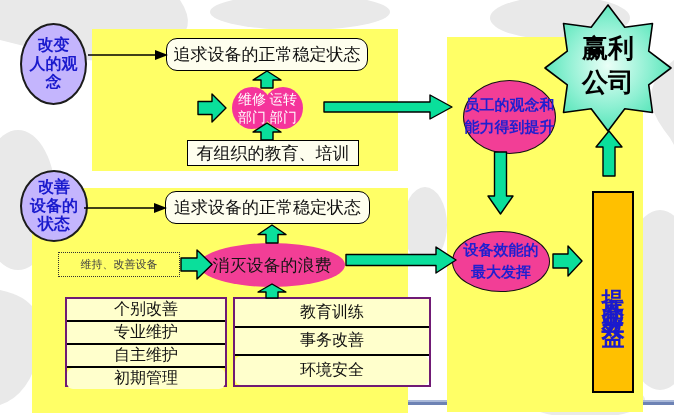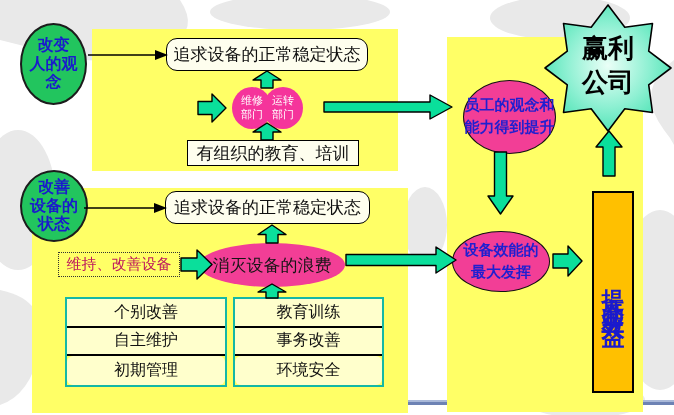--- a/index.html
+++ b/index.html
@@ -2,42 +2,42 @@
 <html><head>
 <meta charset="utf-8">
 <style>
   * { box-sizing: border-box; margin: 0; padding: 0; }
   body { font-family: "DejaVu Sans", sans-serif; background: #fff; }
   .stage { position: relative; width: 674px; height: 415px; background: #ffffff; overflow: hidden; }
   .wm { position: absolute; left: 0; top: 0; z-index: 0; }
   .footer-line { position: absolute; left: 100px; top: 400px; width: 574px; height: 5px;
                  background: linear-gradient(#a9b8d8 0 35%, #6d82b4 35% 100%); z-index: 1; }
   .panel { position: absolute; background: #ffff66; z-index: 2; }
-  .bubble { position: absolute; z-index: 4; background: #22c55e; border: 2px solid #1c1c1c;
+  .bubble { position: absolute; z-index: 4; background: #c4b5fd; border: 2px solid #1c1c1c;
             border-radius: 50%; display: flex; align-items: center; justify-content: center;
             text-align: center; color: #1a1acd; font-weight: bold; font-size: 16px;
             line-height: 1.18; white-space: pre-line; }
   .roundbox, .sqbox { position: absolute; z-index: 4; background: #fefeee; border: 1.5px solid #000;
             display: flex; align-items: center; justify-content: center; color: #101010;
             font-size: 17px; font-family: "Liberation Serif", "DejaVu Serif", serif; white-space: nowrap; }
   .roundbox { border-radius: 11px; }
   .dotbox { position: absolute; z-index: 4; border: 1px dotted #333; display: flex; align-items: center;
-            justify-content: center; color: #be185d; font-size: 15px;
+            justify-content: center; color: #404040; font-size: 11px;
             font-family: Liberation Mono, monospace; white-space: nowrap; }
   .dept { position: absolute; z-index: 5; background: #f5349b; border-radius: 50%;
           display: flex; align-items: center; justify-content: center; text-align: center;
-          color: #fff; font-size: 11px; line-height: 1.3; white-space: pre-line; }
+          color: #fff; font-size: 14px; line-height: 1.3; white-space: pre-line; }
   .pink-ellipse { position: absolute; z-index: 4; background: #f23e96; border-radius: 50%;
           display: flex; align-items: center; justify-content: center; text-align: center; }
   .pink-ellipse.outlined { border: 1.5px solid #111; }
   .waste-text { color: #151515; font-size: 17px; font-family: "Liberation Serif", "DejaVu Serif", serif;
           white-space: nowrap; }
   .blue-label { color: #1f1fd0; font-weight: bold; font-size: 15px; line-height: 1.45;
           white-space: pre; text-align: center; }
-  .tcol { position: absolute; z-index: 4; border: 2px solid #14b8a6; display: grid;
+  .tcol { position: absolute; z-index: 4; border: 2px solid #701a75; display: grid;
           grid-auto-rows: 1fr; }
   .tcol .cell { background: #ffffcc; border-bottom: 2px solid #000; display: flex;
           align-items: center; justify-content: center; font-size: 16px; color: #101010;
           font-family: "Liberation Serif", "DejaVu Serif", serif; }
   .tcol .cell:last-child { border-bottom: none; border-radius: 6px; }
   .benefit { position: absolute; z-index: 4; background: #ffc000; border: 2.5px solid #000;
           display: flex; align-items: center; justify-content: center; }
   .benefit span { writing-mode: vertical-rl; text-orientation: upright; color: #1a1acd;
           font-weight: bold; font-size: 23px; letter-spacing: 7px; line-height: 1; }
   .star-wrap { position: absolute; z-index: 4; }
@@ -135,24 +135,25 @@
   <svg class="arr" style="left:258px; top:284px;" width="28" height="14">
     <polygon class="garr" points="14,0 28,8 20,8 20,14 8,14 8,8 0,8"></polygon>
   </svg>
 
   <svg class="arr" style="left:346px; top:247px;" width="110" height="26">
     <polygon class="garr" points="0,7.5 90,7.5 90,0 110,13 90,26 90,18.5 0,18.5"></polygon>
   </svg>
 
   <div class="tcol" style="left:65px; top:297px; width:162px; height:90px;">
     <div class="cell">个别改善</div>
+    <div class="cell">专业维护</div>
     <div class="cell">自主维护</div>
     <div class="cell">初期管理</div>
   </div>
-  <div class="tcol" style="left:233px; top:297px; width:151px; height:90px;">
+  <div class="tcol" style="left:233px; top:297px; width:198px; height:90px;">
     <div class="cell">教育训练</div>
     <div class="cell">事务改善</div>
     <div class="cell">环境安全</div>
   </div>
 
   <div class="pink-ellipse outlined" style="left:463px; top:80px; width:93px; height:74px; overflow:visible;">
     <span class="blue-label">员工的观念和
 能力得到提升</span>
   </div>
 

